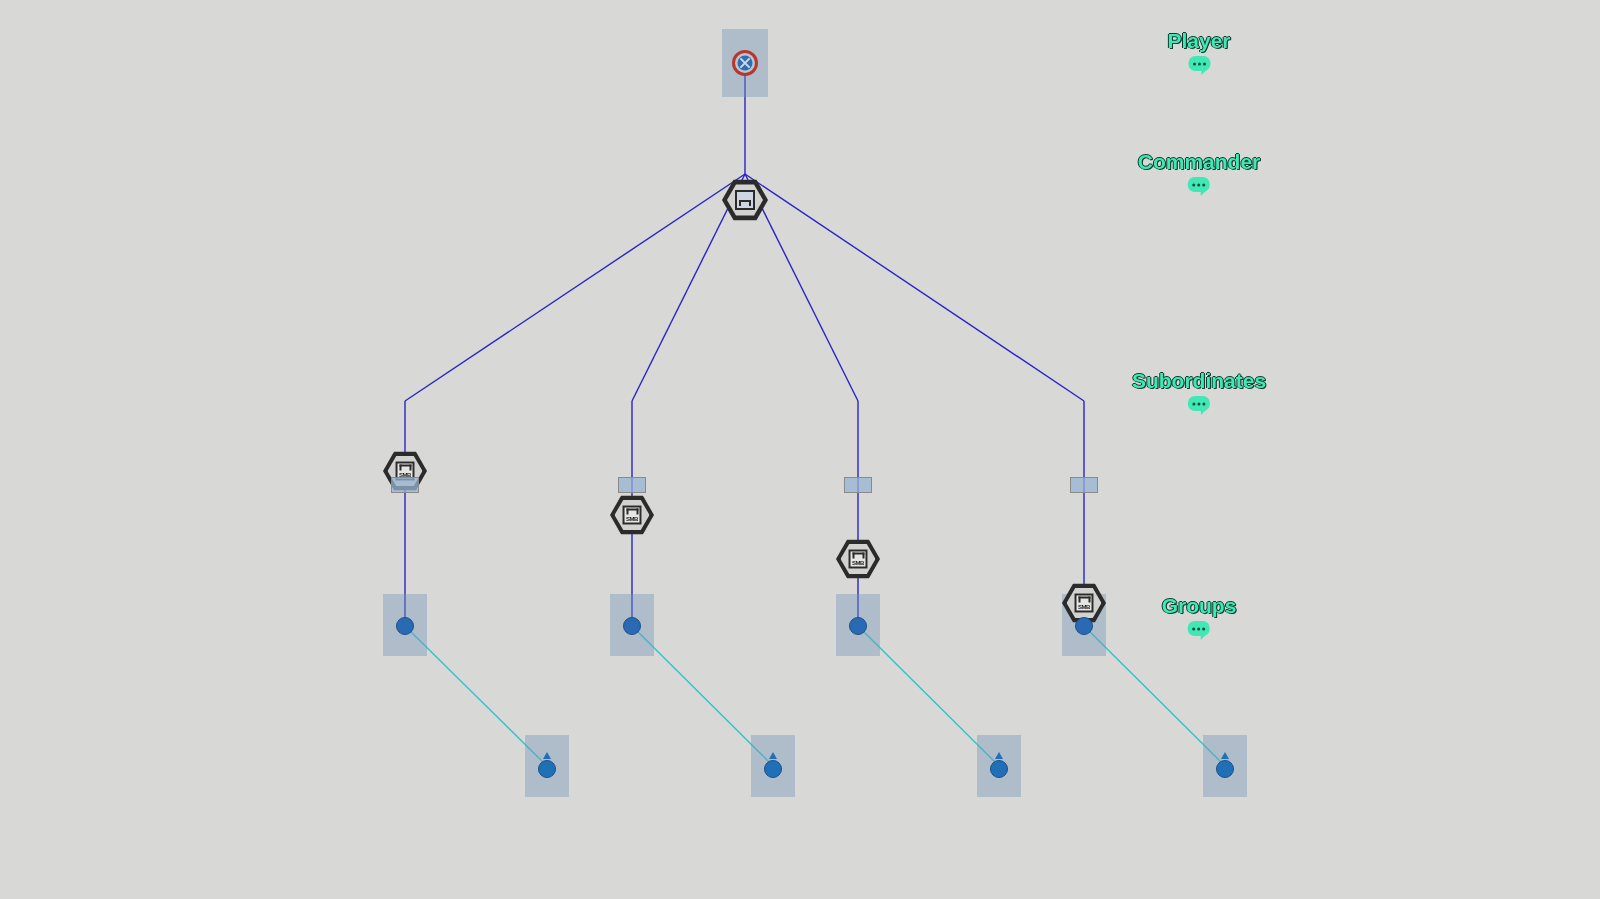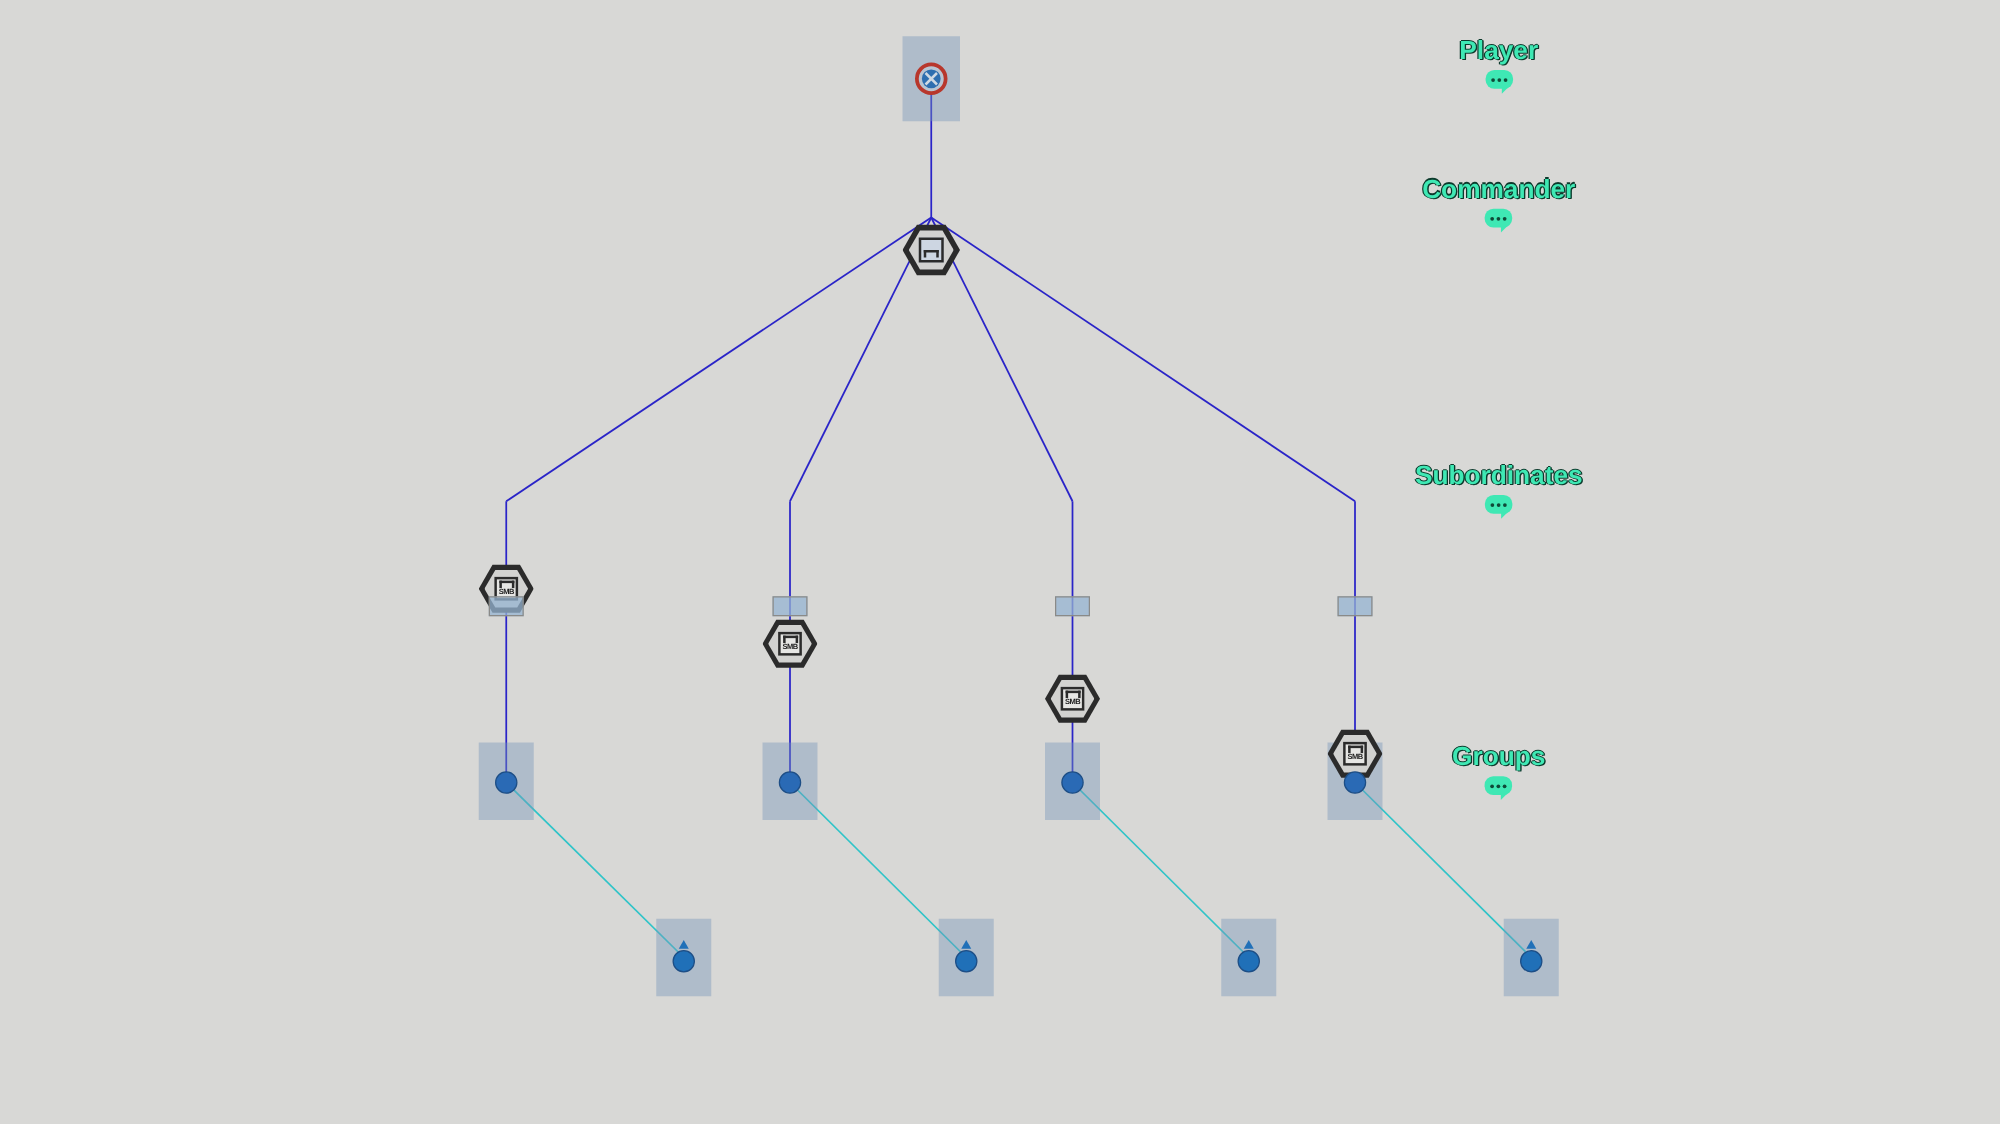--- a/index.html
+++ b/index.html
@@ -351,21 +351,21 @@
       <div class="legend-item" style="left: 1199px; top: 29px;">
         <div class="legend-text">Player</div>
         <div class="bubble">
           <span class="dots">
             <i></i>
             <i></i>
             <i></i>
           </span>
         </div>
       </div>
-      <div class="legend-item" style="left: 1199px; top: 140px;">
+      <div class="legend-item" style="left: 1199px; top: 150px;">
         <div class="legend-text">Commander</div>
         <div class="bubble">
           <span class="dots">
             <i></i>
             <i></i>
             <i></i>
           </span>
         </div>
       </div>
       <div class="legend-item" style="left: 1199px; top: 369px;">

